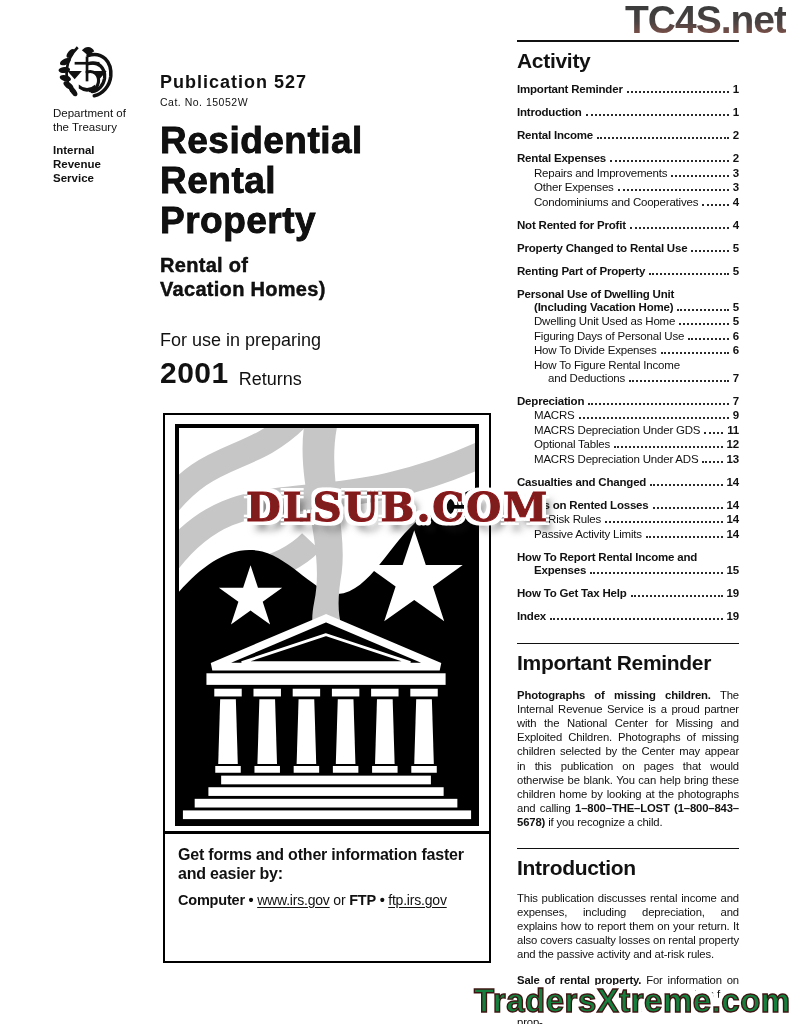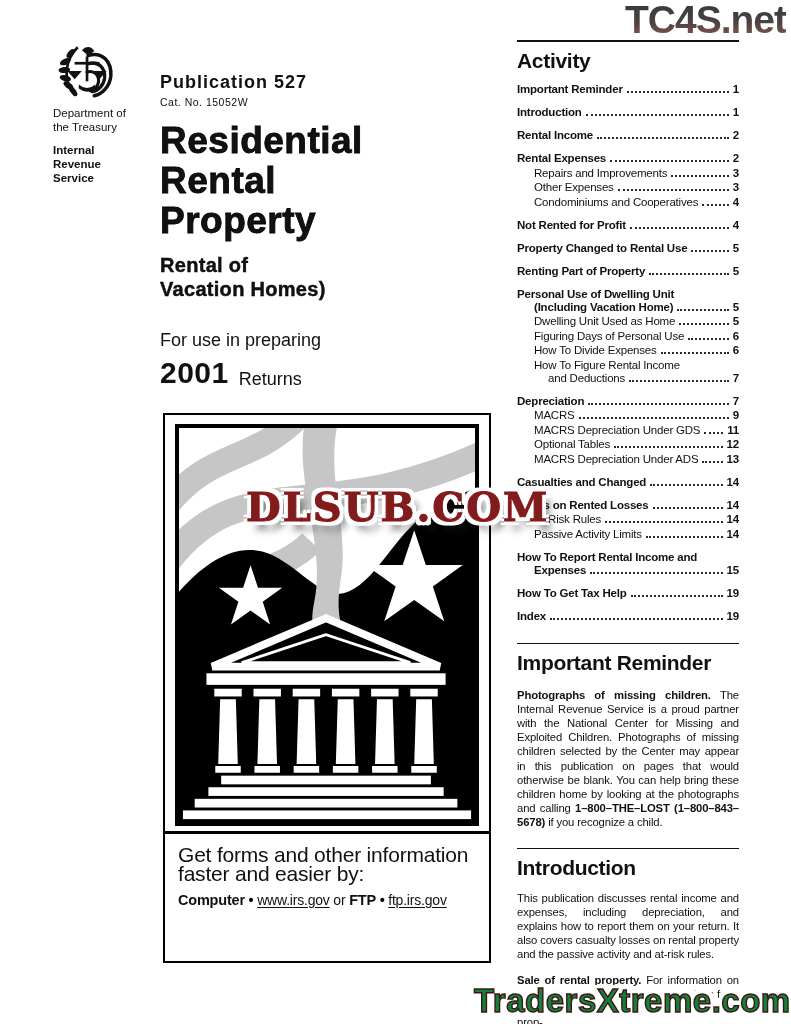--- a/index.html
+++ b/index.html
@@ -56,21 +56,21 @@
   .year { font-size: 30px; font-weight: bold; letter-spacing: 0.5px; }
   .returns { font-size: 18px; }
 
   
   .art-outer { position: absolute; left: 163px; top: 413px; width: 328px; height: 550px;
                border: 2px solid #000; z-index: 1; }
   .art-frame { margin: 9px 10px 0 10px; height: 402px; border: 4px solid #000; }
   .art-frame svg { display: block; width: 100%; height: 100%; }
   .art-sep { margin-top: 5px; border-top: 3px solid #000; }
   .getforms { padding: 11px 13px 0 13px; }
-  .gf-head { font-size: 21px; font-weight: normal; line-height: 19px; letter-spacing: -0.2px; }
+  .gf-head { font-size: 16px; font-weight: bold; line-height: 19px; letter-spacing: -0.2px; }
   .gf-line { margin-top: 9px; font-size: 14px; letter-spacing: -0.2px; white-space: nowrap; }
   .gf-line b { font-size: 14.5px; }
   .gf-url { text-decoration: underline; text-underline-offset: 2px; }
 
   
   .right-col { position: absolute; left: 517px; top: 40px; width: 222px; z-index: 2; }
   .rule { border-top: 2px solid #111; }
   .rule-thin { border-top: 1.5px solid #111; }
   .sec-head { font-size: 21px; font-weight: bold; letter-spacing: -0.3px; margin: 7px 0 8px; }
   .toc { font-size: 11.5px; line-height: 13px; letter-spacing: -0.2px; }

